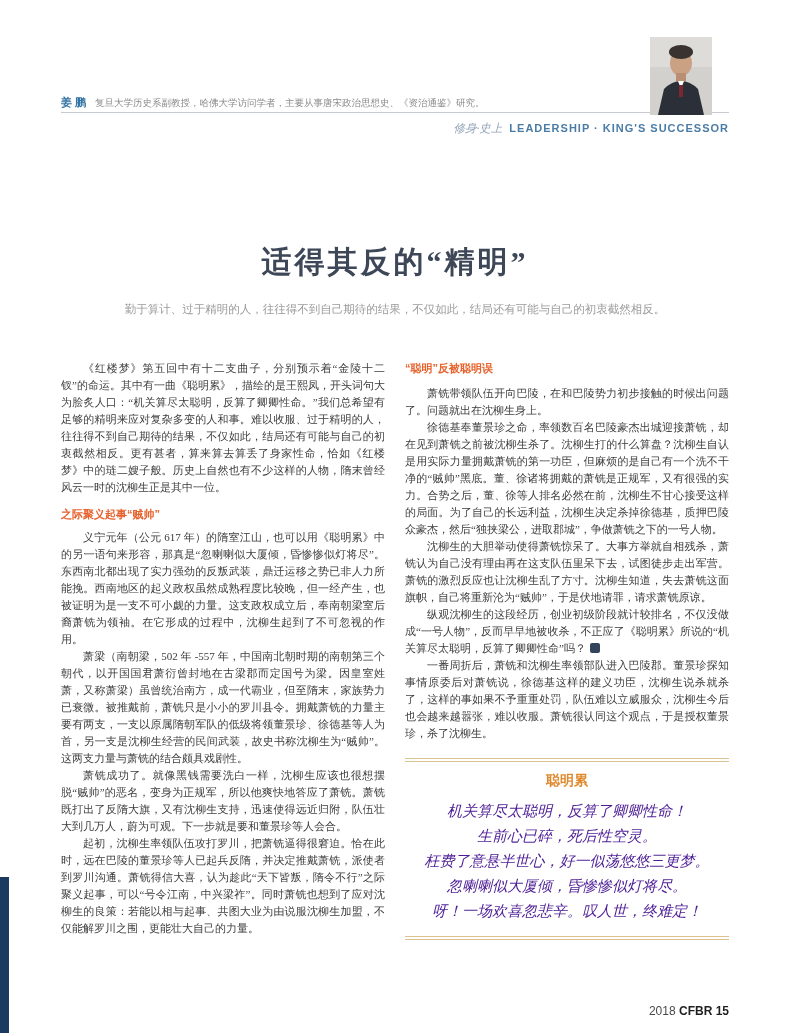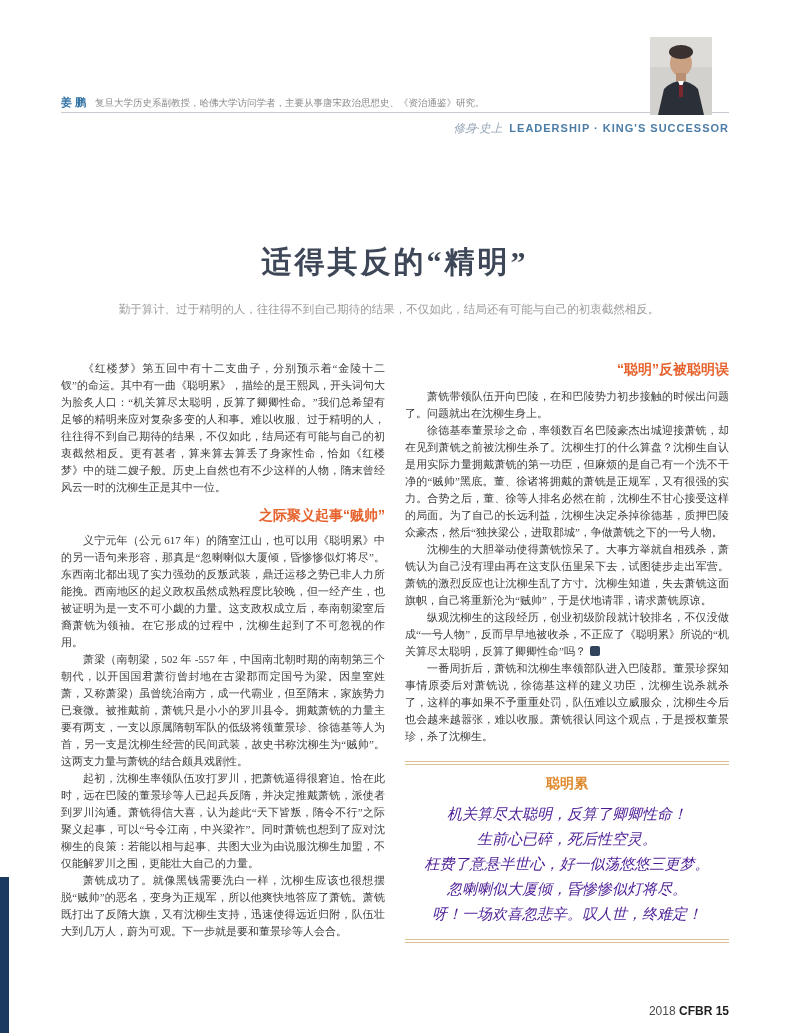--- a/index.html
+++ b/index.html
@@ -30,35 +30,34 @@
     color: #4a7ca6; font-size: 11px; font-weight: bold; letter-spacing: 1px;
     font-family: "Liberation Sans", sans-serif;
   }
   
   .title {
     position: absolute; top: 242px; left: 0; width: 100%;
     text-align: center; font-size: 30px; font-weight: bold;
     color: #3e4757; letter-spacing: 3px; margin: 0;
   }
   .subtitle {
-    position: absolute; top: 302px; left: 89px; width: 600px;
+    position: absolute; top: 302px; left: 95px; width: 600px;
     text-align: center; color: #9b9b9b; font-size: 11.5px; margin: 0;
   }
   
   .columns { position: absolute; top: 360px; left: 61px; width: 668px; display: flex; gap: 20px; }
   .col { width: 324px; }
   .col p.body-p {
     margin: 0; text-indent: 2em; text-align: justify;
     font-size: 11px; line-height: 17px; color: #3c3c3c;
   }
   .col h2.sec-head {
     font-family: "Liberation Sans", "DejaVu Sans", sans-serif;
-    font-size: 14px; color: #e7632e; font-weight: bold;
+    font-size: 11px; color: #e7632e; font-weight: bold;
     margin: 11px 0 7px 0;
-    text-align: right;
   }
   .col h2.sec-head.first { margin-top: 1px; margin-bottom: 9px; }
   .endmark {
     display: inline-block; width: 10px; height: 10px;
     background: #31445c; border-radius: 2px; margin-left: 4px; vertical-align: -1px;
   }
   
   .poem-box {
     margin-top: 16px; padding: 13px 6px 15px; position: relative;
     border-top: 1px solid #dcc191; border-bottom: 1px solid #dcc191;
@@ -106,22 +105,22 @@
   <h1 class="title">适得其反的“精明”</h1>
   <p class="subtitle">勤于算计、过于精明的人，往往得不到自己期待的结果，不仅如此，结局还有可能与自己的初衷截然相反。</p>
 
   <div class="columns">
 
     <div class="col">
       <p class="body-p">《红楼梦》第五回中有十二支曲子，分别预示着“金陵十二钗”的命运。其中有一曲《聪明累》，描绘的是王熙凤，开头词句大为脍炙人口：“机关算尽太聪明，反算了卿卿性命。”我们总希望有足够的精明来应对复杂多变的人和事。难以收服、过于精明的人，往往得不到自己期待的结果，不仅如此，结局还有可能与自己的初衷截然相反。更有甚者，算来算去算丢了身家性命，恰如《红楼梦》中的琏二嫂子般。历史上自然也有不少这样的人物，隋末曾经风云一时的沈柳生正是其中一位。</p>
       <h2 class="sec-head">之际聚义起事“贼帅”</h2>
       <p class="body-p">义宁元年（公元 617 年）的隋室江山，也可以用《聪明累》中的另一语句来形容，那真是“忽喇喇似大厦倾，昏惨惨似灯将尽”。东西南北都出现了实力强劲的反叛武装，鼎迁运移之势已非人力所能挽。西南地区的起义政权虽然成熟程度比较晚，但一经产生，也被证明为是一支不可小觑的力量。这支政权成立后，奉南朝梁室后裔萧铣为领袖。在它形成的过程中，沈柳生起到了不可忽视的作用。</p>
       <p class="body-p">萧梁（南朝梁，502 年 -557 年，中国南北朝时期的南朝第三个朝代，以开国国君萧衍曾封地在古梁郡而定国号为梁。因皇室姓萧，又称萧梁）虽曾统治南方，成一代霸业，但至隋末，家族势力已衰微。被推戴前，萧铣只是小小的罗川县令。拥戴萧铣的力量主要有两支，一支以原属隋朝军队的低级将领董景珍、徐德基等人为首，另一支是沈柳生经营的民间武装，故史书称沈柳生为“贼帅”。这两支力量与萧铣的结合颇具戏剧性。</p>
+      <p class="body-p">萧铣成功了。就像黑钱需要洗白一样，沈柳生应该也很想摆脱“贼帅”的恶名，变身为正规军，所以他爽快地答应了萧铣。萧铣既打出了反隋大旗，又有沈柳生支持，迅速使得远近归附，队伍壮大到几万人，蔚为可观。下一步就是要和董景珍等人会合。</p>
       <p class="body-p">起初，沈柳生率领队伍攻打罗川，把萧铣逼得很窘迫。恰在此时，远在巴陵的董景珍等人已起兵反隋，并决定推戴萧铣，派使者到罗川沟通。萧铣得信大喜，认为趁此“天下皆叛，隋令不行”之际聚义起事，可以“号令江南，中兴梁祚”。同时萧铣也想到了应对沈柳生的良策：若能以相与起事、共图大业为由说服沈柳生加盟，不仅能解罗川之围，更能壮大自己的力量。</p>
-      <p class="body-p">萧铣成功了。就像黑钱需要洗白一样，沈柳生应该也很想摆脱“贼帅”的恶名，变身为正规军，所以他爽快地答应了萧铣。萧铣既打出了反隋大旗，又有沈柳生支持，迅速使得远近归附，队伍壮大到几万人，蔚为可观。下一步就是要和董景珍等人会合。</p>
     </div>
 
     <div class="col">
       <h2 class="sec-head first">“聪明”反被聪明误</h2>
       <p class="body-p">萧铣带领队伍开向巴陵，在和巴陵势力初步接触的时候出问题了。问题就出在沈柳生身上。</p>
       <p class="body-p">徐德基奉董景珍之命，率领数百名巴陵豪杰出城迎接萧铣，却在见到萧铣之前被沈柳生杀了。沈柳生打的什么算盘？沈柳生自认是用实际力量拥戴萧铣的第一功臣，但麻烦的是自己有一个洗不干净的“贼帅”黑底。董、徐诸将拥戴的萧铣是正规军，又有很强的实力。合势之后，董、徐等人排名必然在前，沈柳生不甘心接受这样的局面。为了自己的长远利益，沈柳生决定杀掉徐德基，质押巴陵众豪杰，然后“独挟梁公，进取郡城”，争做萧铣之下的一号人物。</p>
       <p class="body-p">沈柳生的大胆举动使得萧铣惊呆了。大事方举就自相残杀，萧铣认为自己没有理由再在这支队伍里呆下去，试图徒步走出军营。萧铣的激烈反应也让沈柳生乱了方寸。沈柳生知道，失去萧铣这面旗帜，自己将重新沦为“贼帅”，于是伏地请罪，请求萧铣原谅。</p>
       <p class="body-p"><span>纵观沈柳生的这段经历，创业初级阶段就计较排名，不仅没做成“一号人物”，反而早早地被收杀，不正应了《聪明累》所说的“机关算尽太聪明，反算了卿卿性命”吗？</span><span class="endmark"></span></p>
       <p class="body-p">一番周折后，萧铣和沈柳生率领部队进入巴陵郡。董景珍探知事情原委后对萧铣说，徐德基这样的建义功臣，沈柳生说杀就杀了，这样的事如果不予重重处罚，队伍难以立威服众，沈柳生今后也会越来越嚣张，难以收服。萧铣很认同这个观点，于是授权董景珍，杀了沈柳生。</p>
 

